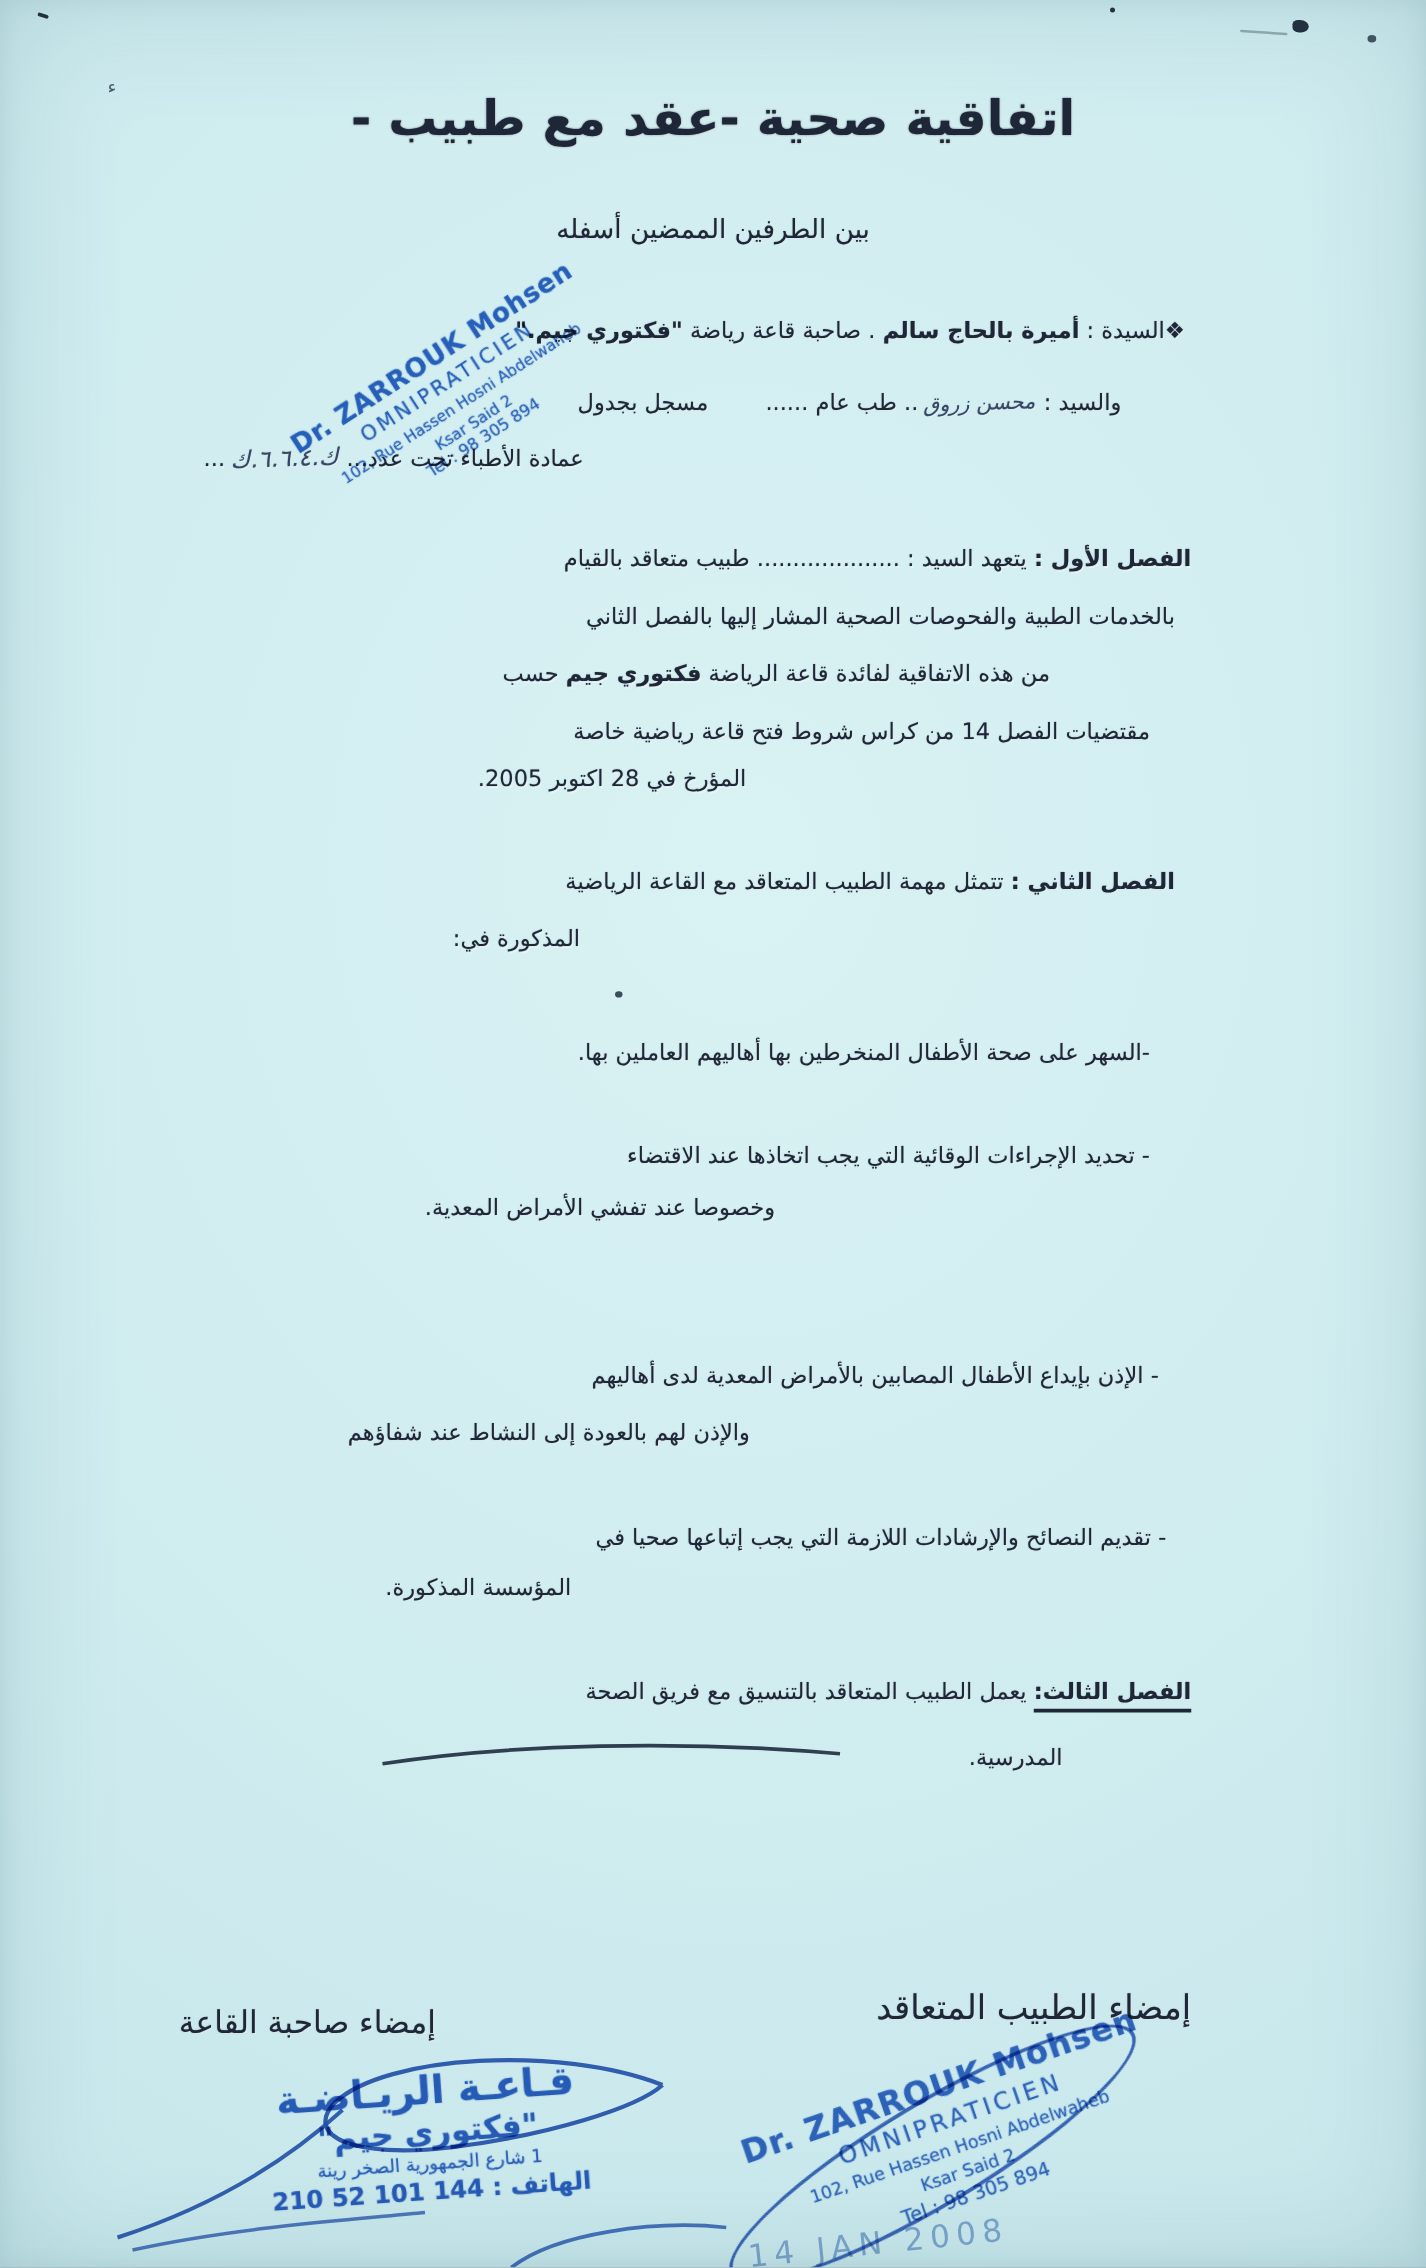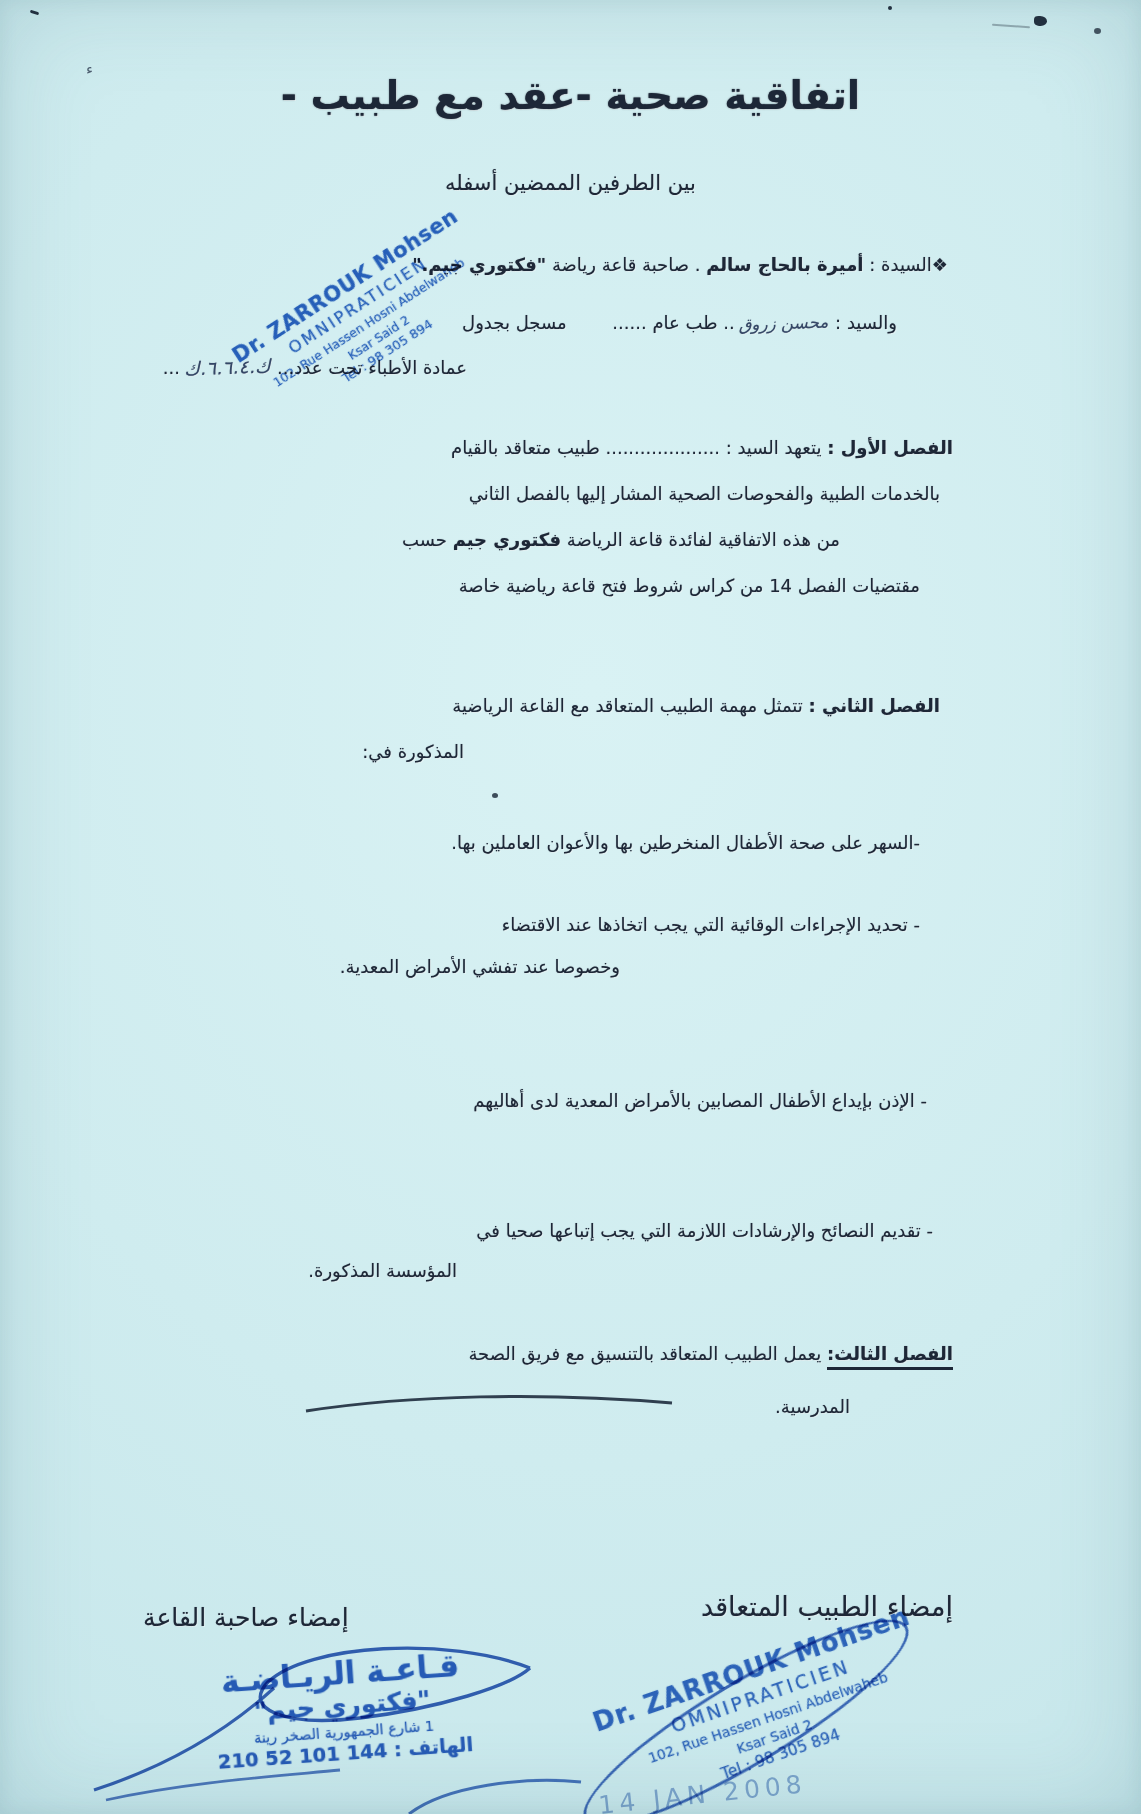--- a/index.html
+++ b/index.html
@@ -111,33 +111,35 @@
     <b class="hd">الفصل الأول :</b>
     <span>يتعهد السيد : .................... طبيب متعاقد بالقيام</span>
   </div>
   <div class="t" style="top:483px;right:201px;">بالخدمات الطبية والفحوصات الصحية المشار إليها بالفصل الثاني</div>
   <div class="t" style="top:529px;right:301px;">
     <span>من هذه الاتفاقية لفائدة قاعة الرياضة</span>
     <b>فكتوري جيم</b>
     <span>حسب</span>
   </div>
   <div class="t" style="top:575px;right:221px;">مقتضيات الفصل 14 من كراس شروط فتح قاعة رياضية خاصة</div>
+  <div class="t" style="top:613px;right:544px;">المؤرخ في 28 اكتوبر 2005.</div>
 
   <div class="t" style="top:695px;right:201px;">
     <b class="hd">الفصل الثاني :</b>
     <span>تتمثل مهمة الطبيب المتعاقد مع القاعة الرياضية</span>
   </div>
   <div class="t" style="top:741px;right:677px;">المذكورة في:</div>
 
   <div class="speck" style="left:492px;top:793px;width:6px;height:5px;opacity:.85;"></div>
 
-  <div class="t" style="top:832px;right:221px;">-السهر على صحة الأطفال المنخرطين بها والأعوان العاملين بها.</div>
+  <div class="t" style="top:832px;right:221px;">-السهر على صحة الأطفال المنخرطين بها أهاليهم العاملين بها.</div>
   <div class="t" style="top:914px;right:221px;">- تحديد الإجراءات الوقائية التي يجب اتخاذها عند الاقتضاء</div>
   <div class="t" style="top:956px;right:521px;">وخصوصا عند تفشي الأمراض المعدية.</div>
   <div class="t" style="top:1090px;right:214px;">- الإذن بإيداع الأطفال المصابين بالأمراض المعدية لدى أهاليهم</div>
+  <div class="t" style="top:1136px;right:541px;">والإذن لهم بالعودة إلى النشاط عند شفاؤهم</div>
   <div class="t" style="top:1220px;right:208px;">- تقديم النصائح والإرشادات اللازمة التي يجب إتباعها صحيا في</div>
   <div class="t" style="top:1260px;right:684px;">المؤسسة المذكورة.</div>
 
   <div class="t" style="top:1343px;right:188px;">
     <b class="hd hd-underline">الفصل الثالث:</b>
     <span>يعمل الطبيب المتعاقد بالتنسيق مع فريق الصحة</span>
   </div>
   <div class="t" style="top:1396px;right:291px;">المدرسية.</div>
   <svg class="svgdeco" style="left:300px;top:1390px;" width="380" height="28" viewBox="0 0 380 28">
     <path d="M 6 21 C 110 5, 245 2, 372 13" fill="none" stroke="#1f2a3c" stroke-width="3" opacity="0.88"></path>

